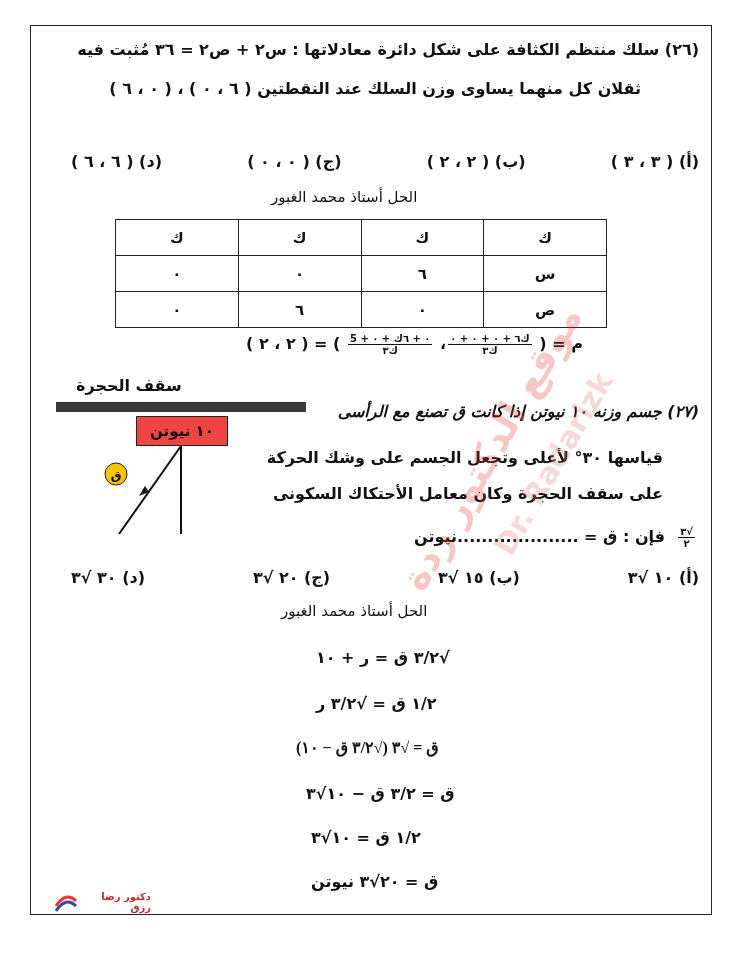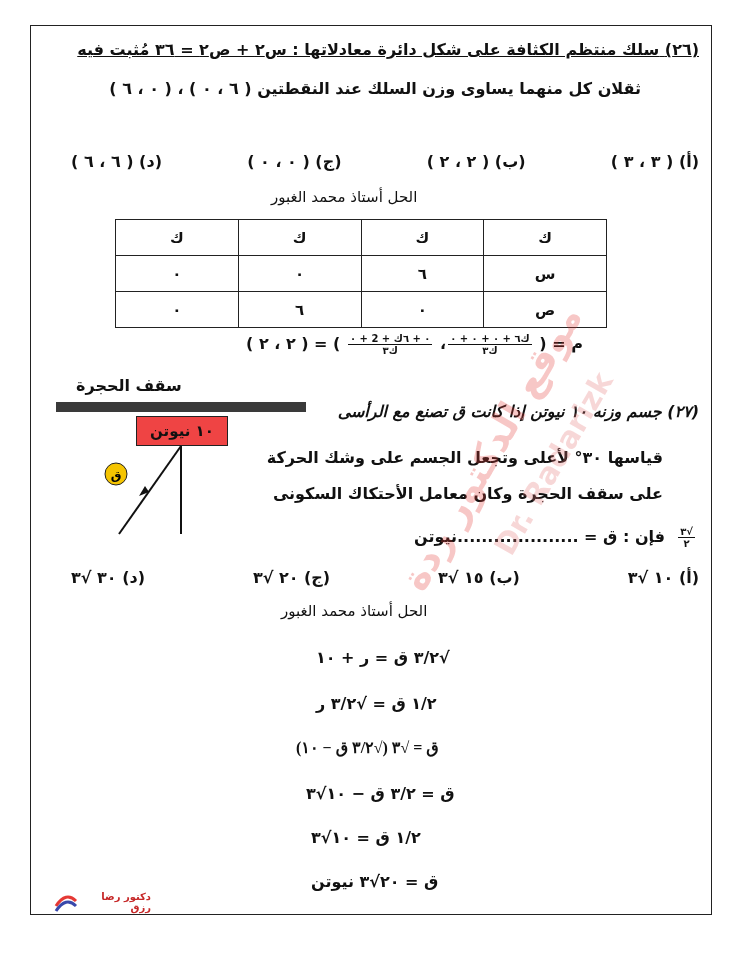--- a/index.html
+++ b/index.html
@@ -36,21 +36,21 @@
   .wm {
     position: absolute; pointer-events: none; opacity: 0.28; font-weight: bold;
   }
   .logo { position: absolute; left: 20px; top: 855px; width: 100px; height: 40px; }
 </style>
 </head>
 <body>
 
 <div class="page">
 
-  <div class="line q-line rtl" style="top:14px;text-decoration:underline;">
+  <div class="line q-line rtl" style="top:14px;">
     <span>(٢٦)</span> <span>سلك منتظم الكثافة على شكل دائرة معادلاتها : س٢ + ص٢ = ٣٦ مُثبت فيه</span>
   </div>
   <div class="line rtl" style="top:53px; right:70px;">ثقلان كل منهما يساوى وزن السلك عند النقطتين ( ٦ ، ٠ ) ، ( ٠ ، ٦ )</div>
 
   <div class="opts rtl" style="top:126px;">
     <span class="opt"><span>(أ)</span> <span>( ٣ ، ٣ )</span></span>
     <span class="opt"><span>(ب)</span> <span>( ٢ ، ٢ )</span></span>
     <span class="opt"><span>(ج)</span> <span>( ٠ ، ٠ )</span></span>
     <span class="opt"><span>(د)</span> <span>( ٦ ، ٦ )</span></span>
   </div>
@@ -80,21 +80,21 @@
   </tbody>
     </table>
 
   <div class="eq" style="top:307px; left:215px;">
     <span>م = (</span>
     <span class="frac">
         <span class="num">ك٦ + ٠ + ٠ + ٠</span>
         <span>ك٣</span>
       </span>،
     <span class="frac">
-        <span class="num">٠ + ٦ك + 2 + ٠</span>
+        <span class="num">٠ + ٦ك + ٠ + 5</span>
         <span>ك٣</span>
       </span>
     <span>) = ( ٢ ، ٢ )</span>
   </div>
 
   <div class="ceiling-label rtl">سقف الحجرة</div>
   <div class="ceiling"></div>
   <div class="box">١٠ نيوتن</div>
   <svg style="position:absolute; left:60px; top:418px;" width="110" height="110">
     <line x1="90" y1="2" x2="90" y2="90" stroke="#111" stroke-width="2"></line>

